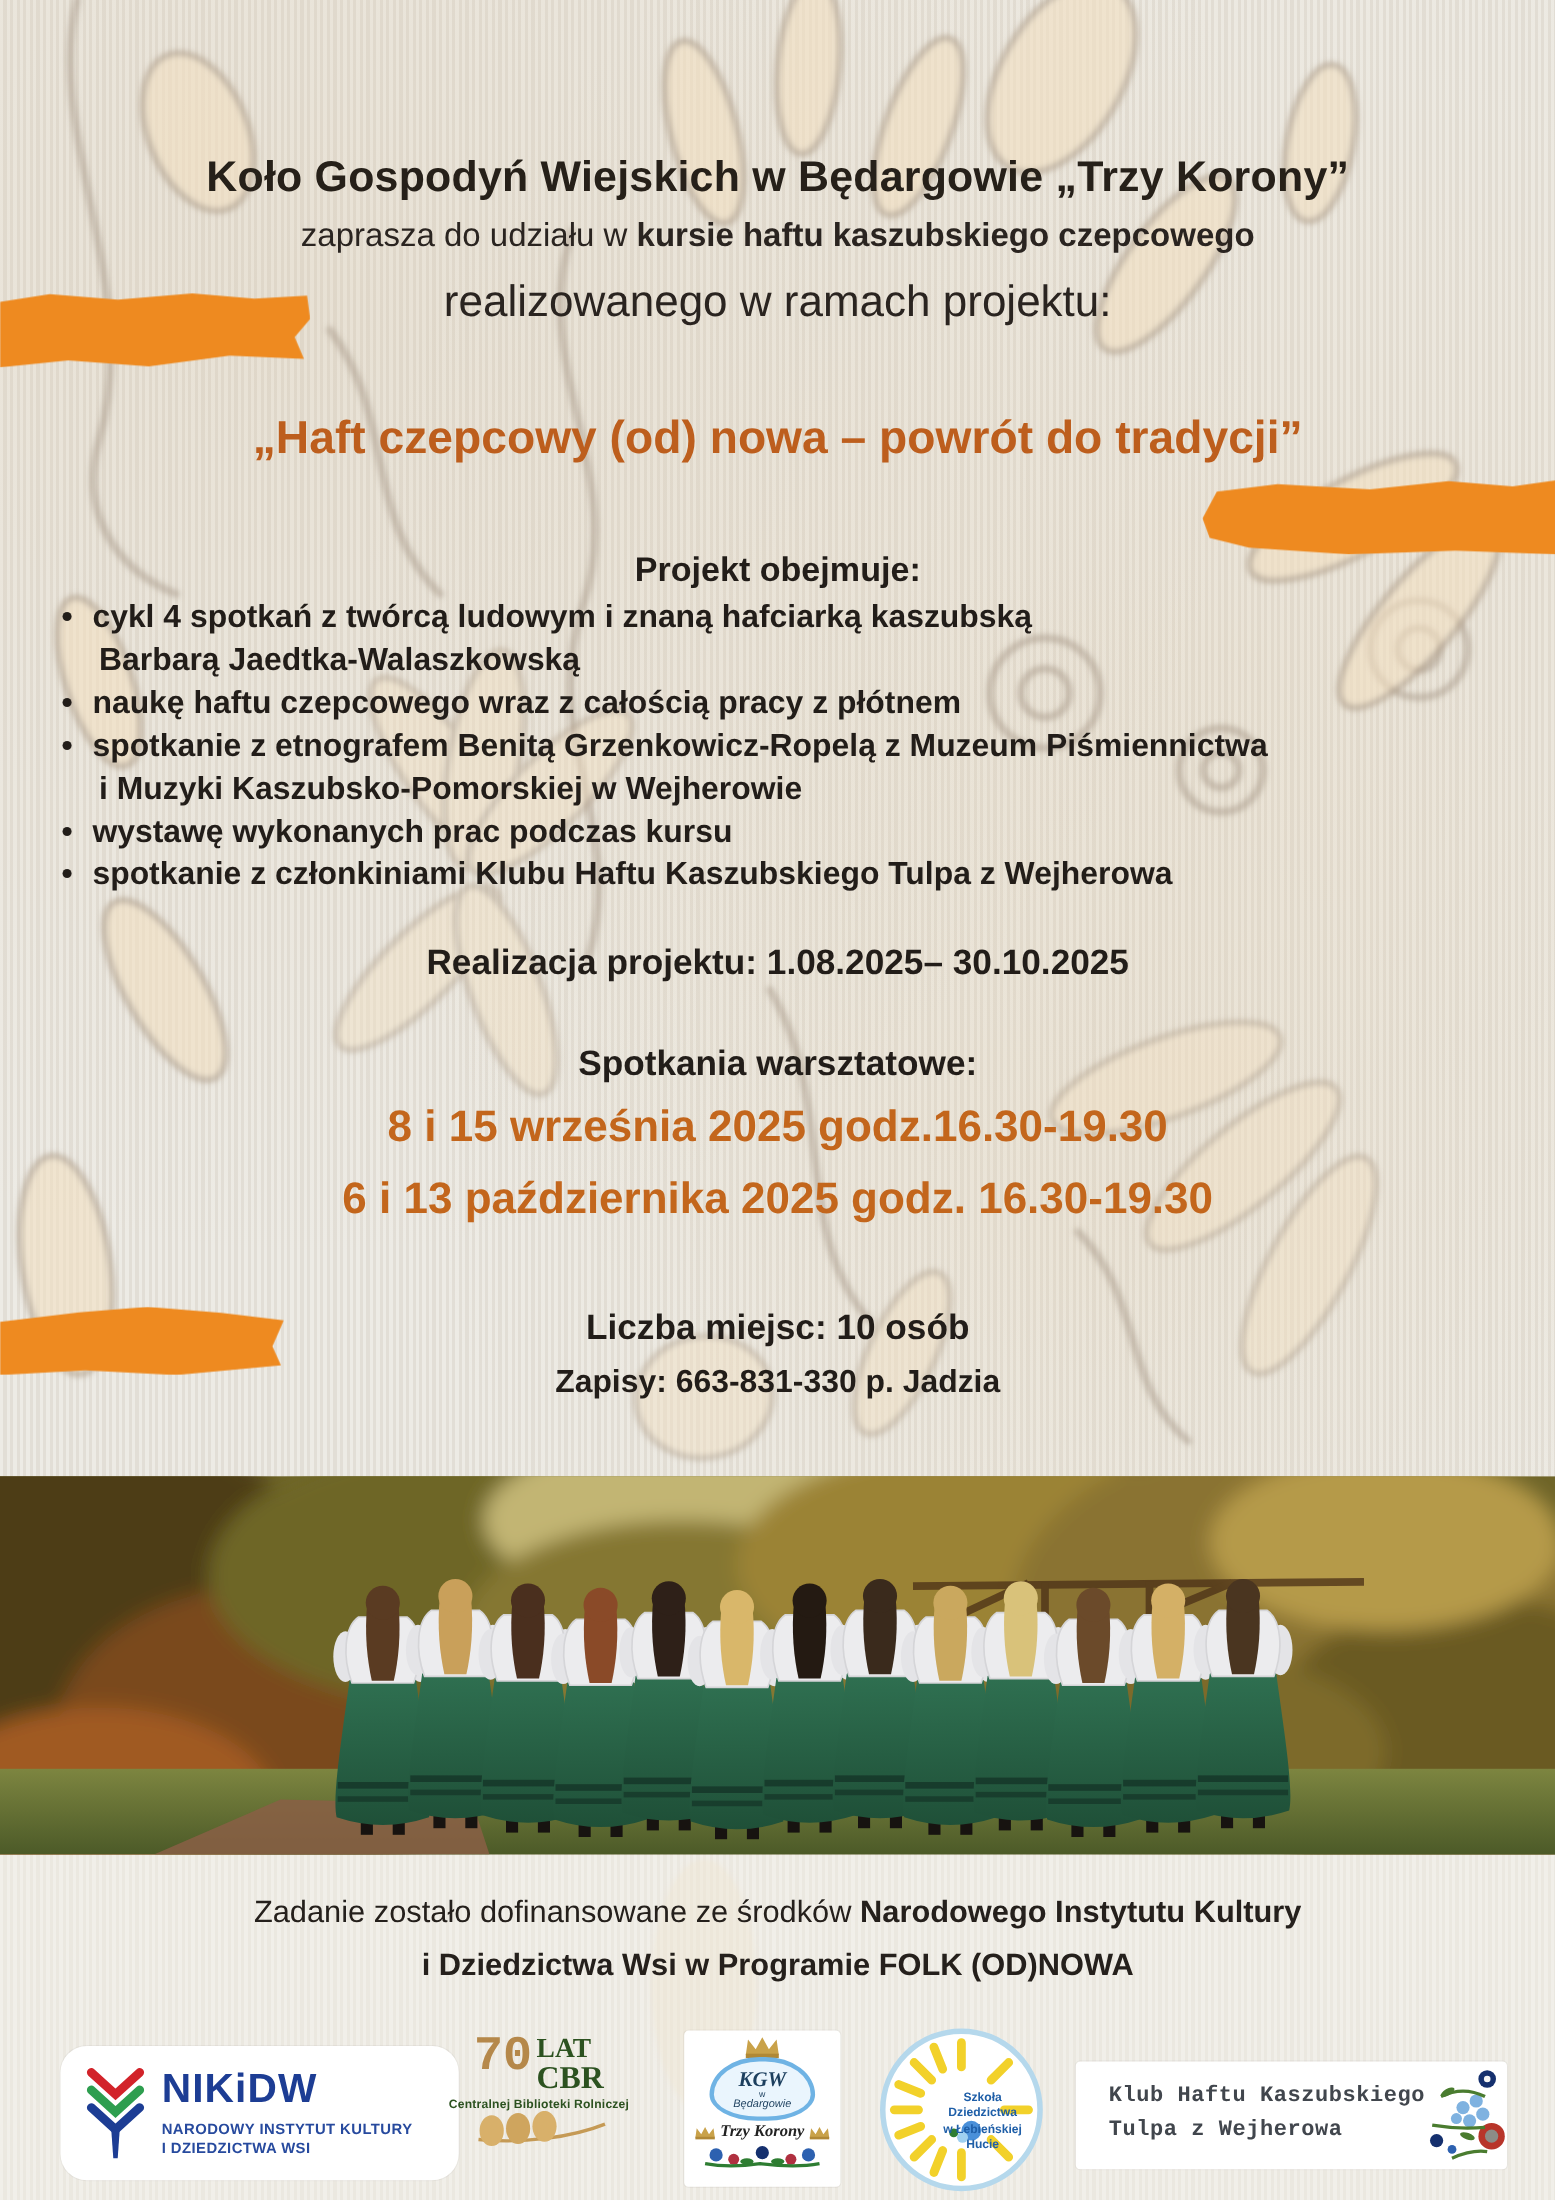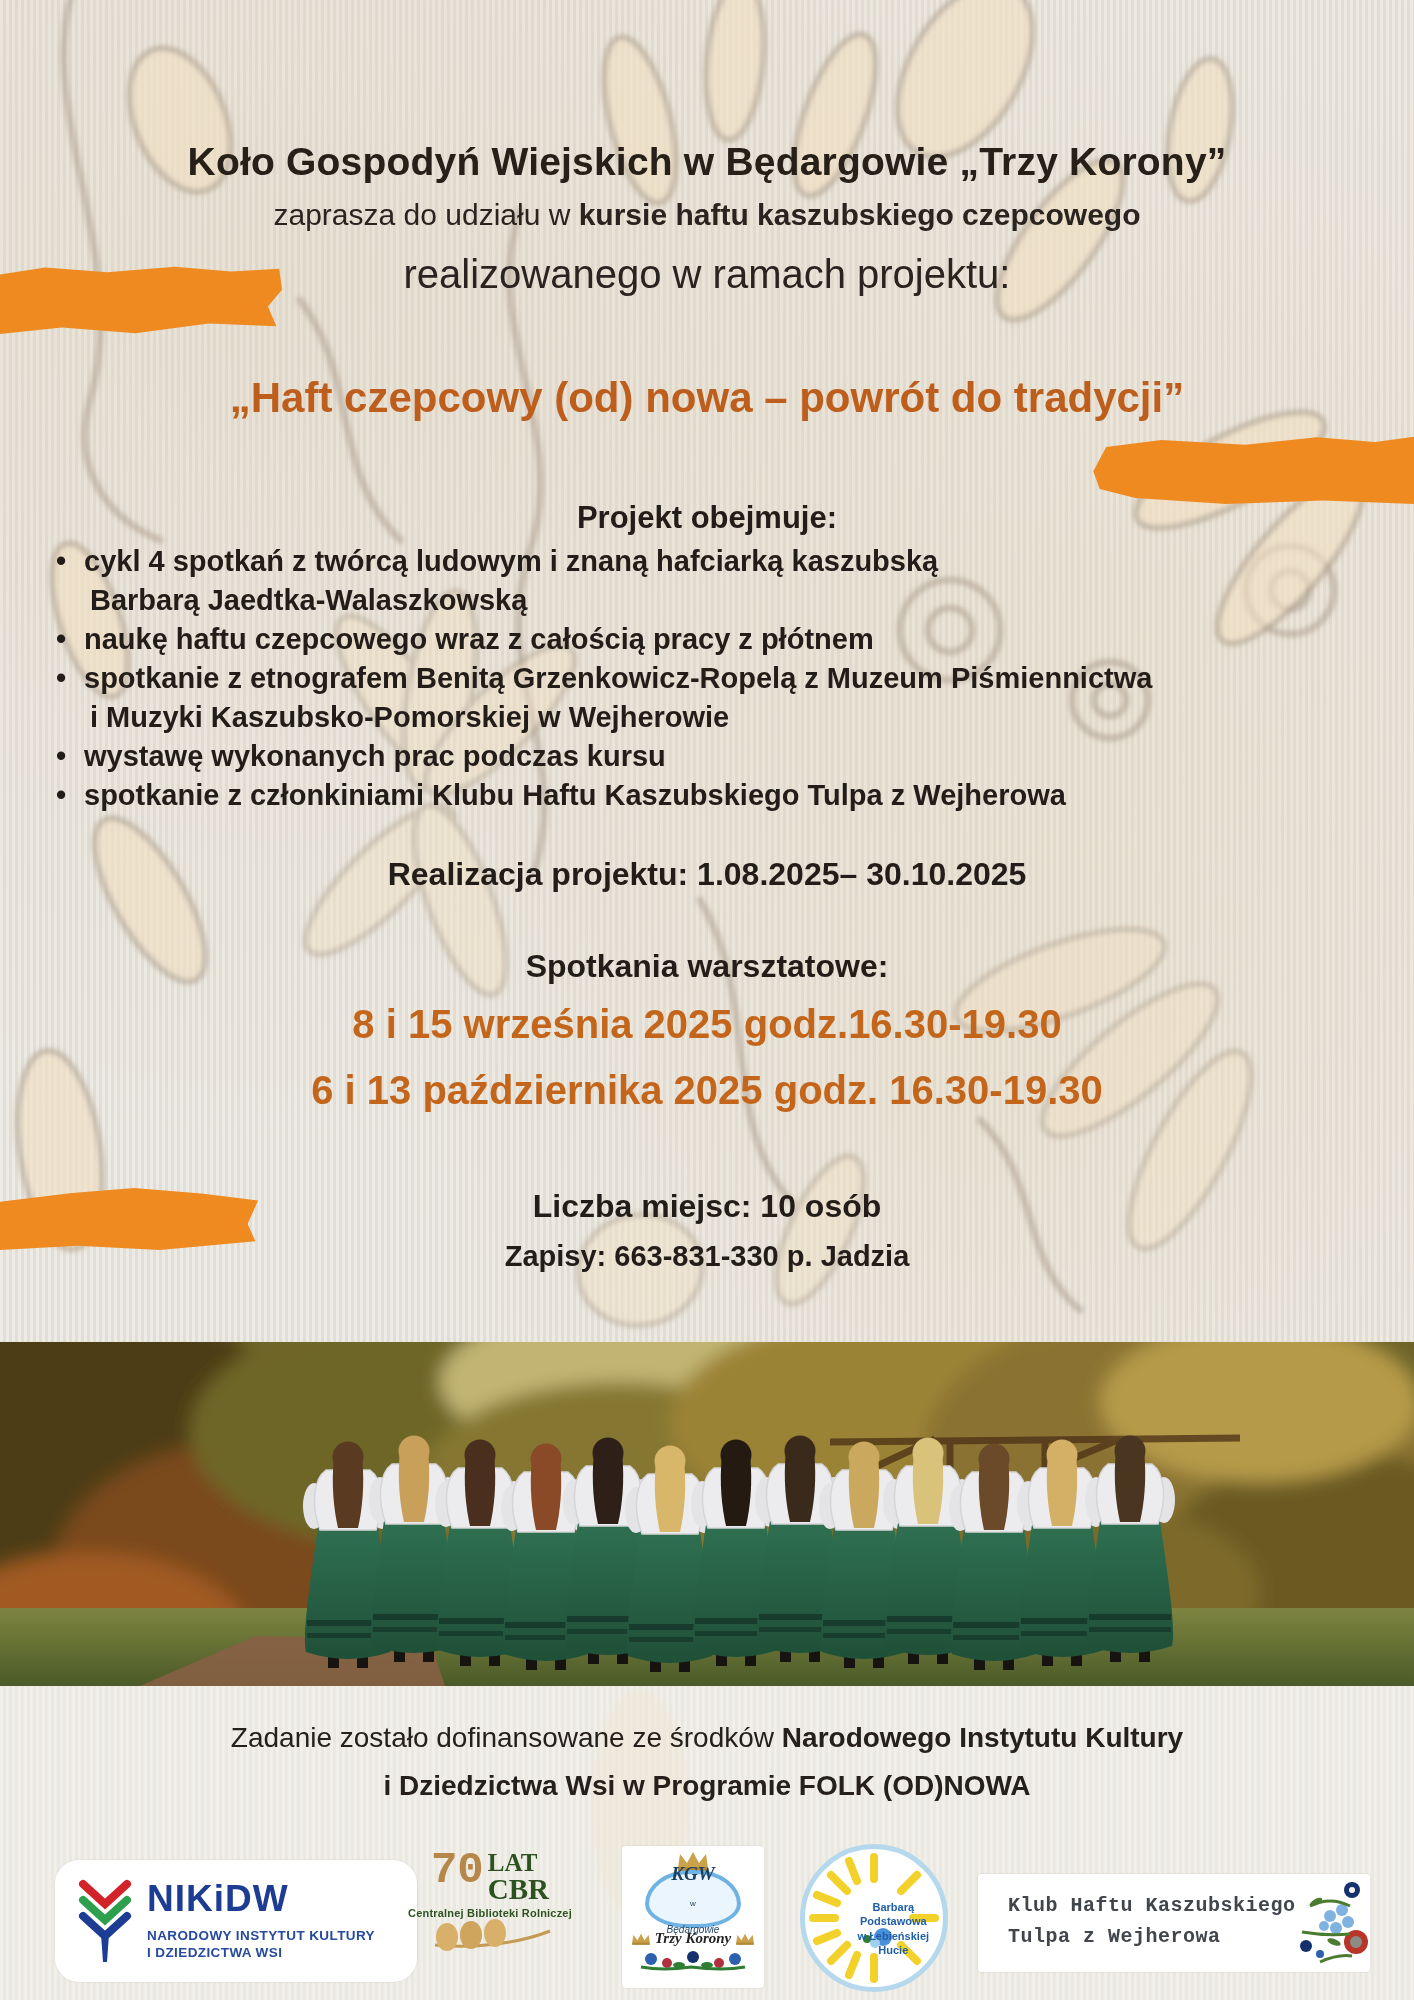--- a/index.html
+++ b/index.html
@@ -59,21 +59,21 @@
   #logo-cbr{left:402px;top:1850px;width:176px;height:140px;text-align:center;}
   .cbr-row{display:flex;justify-content:center;align-items:flex-start;gap:4px;}
   .cbr-70{font-family:Liberation Mono, monospace;font-size:44px;font-weight:bold;color:#b5884a;line-height:.95;}
   .cbr-col{display:flex;flex-direction:column;align-items:flex-start;font-family:"Liberation Serif","DejaVu Serif",serif;color:#2c5220;font-weight:bold;line-height:1;}
   .cbr-lat{font-size:25px;}
   .cbr-cbr{font-size:29px;}
   .cbr-sub{font-size:11px;font-weight:bold;color:#2c5220;margin-top:3px;letter-spacing:.2px;}
   
   #logo-kgw{left:622px;top:1846px;width:142px;height:142px;display:flex;flex-direction:column;align-items:center;padding:4px 2px;}
   .kgw-cloud{width:96px;height:58px;border:4px solid #6fb3e4;background:#eaf5fd;border-radius:48% 48% 46% 46%/60% 60% 42% 42%;
-    display:flex;flex-direction:column;align-items:center;justify-content:center;line-height:1;margin-top:-2px;gap:17px;}
+    display:flex;flex-direction:column;align-items:center;justify-content:center;line-height:1;margin-top:-2px;}
   .kgw-abbr{font-family:"Liberation Serif","DejaVu Serif",serif;font-style:italic;font-size:19px;font-weight:bold;color:#1c3f5e;}
   .kgw-w{font-size:8px;color:#1c3f5e;}
   .kgw-vil{font-size:10px;font-style:italic;color:#1c3f5e;}
   .kgw-row{display:flex;align-items:center;gap:4px;margin-top:2px;}
   .kgw-name{font-family:"Liberation Serif","DejaVu Serif",serif;font-style:italic;font-size:15px;font-weight:bold;color:#222;white-space:nowrap;}
   
   #logo-school{left:800px;top:1844px;width:148px;height:148px;border-radius:50%;background:#fff;border:5px solid #b5d8ec;position:absolute;overflow:hidden;}
   .school-text{position:absolute;left:30%;top:37%;width:68%;font-size:11px;font-weight:bold;color:#1f5fa8;line-height:1.3;text-align:center;}
   
   #logo-klub{left:978px;top:1874px;width:392px;height:98px;padding:16px 30px;position:absolute;}
@@ -317,21 +317,21 @@
           <line x1="12" y1="46" x2="32" y2="54"></line>
         <line x1="12" y1="92" x2="32" y2="84"></line>
           <line x1="44" y1="126" x2="52" y2="106"></line>
       </g>
       <path d="M69,37 a32,32 0 1 0 0,64 a26,26 0 1 1 0,-64 Z" fill="#f2d12a"></path>
       <circle cx="78" cy="88" r="9" fill="#4a90d9"></circle>
         <circle cx="70" cy="94" r="5" fill="#9fd0f0"></circle>
       <circle cx="62" cy="90" r="4" fill="#2e7d32"></circle>
     </svg>
     <div class="school-text">
-      <span>Barbarą Podstawowa</span><br>
+      <span>Szkoła Dziedzictwa</span><br>
       <span>w Łebieńskiej Hucie</span>
     </div>
   </div>
 
   <div id="logo-klub" class="logo logo-card">
     <div class="klub-text">
       <span>Klub Haftu Kaszubskiego</span><br>
       <span>Tulpa z Wejherowa</span>
     </div>
     <svg class="klub-fl" width="84" height="90" viewBox="0 0 84 90" aria-hidden="true">

